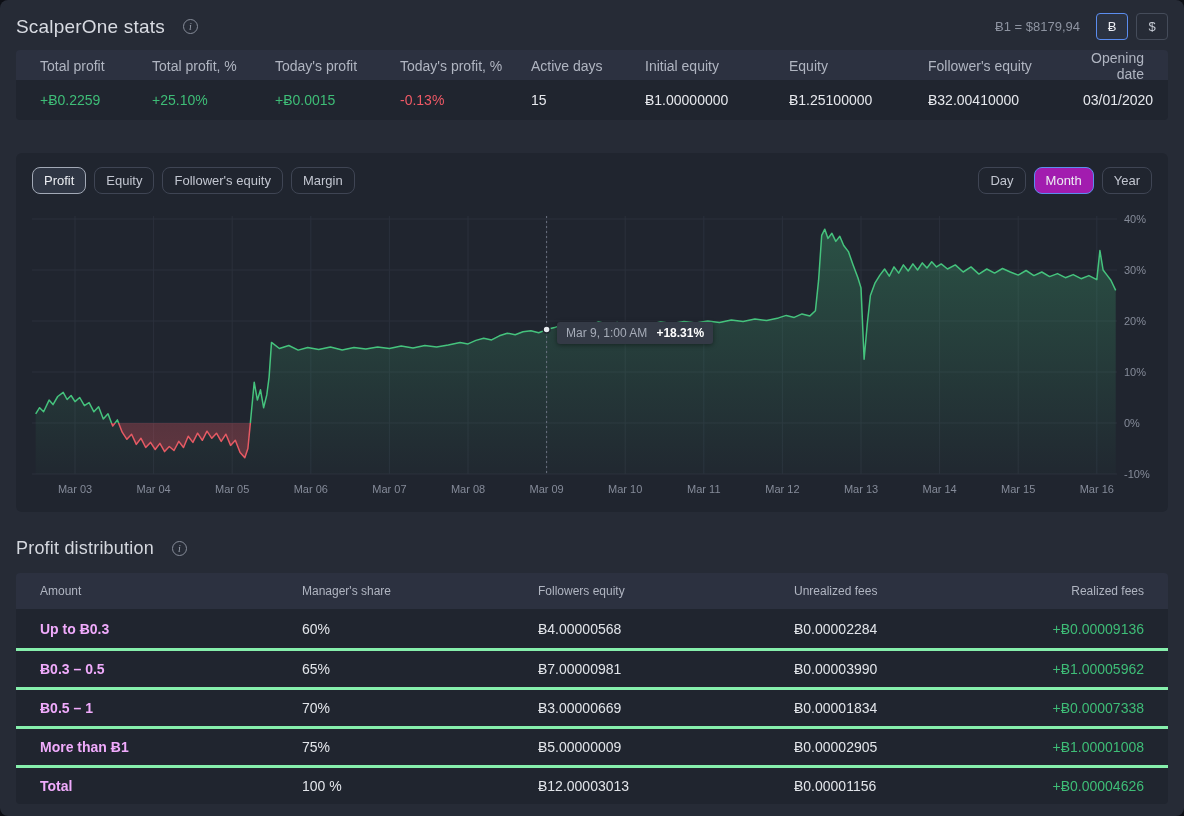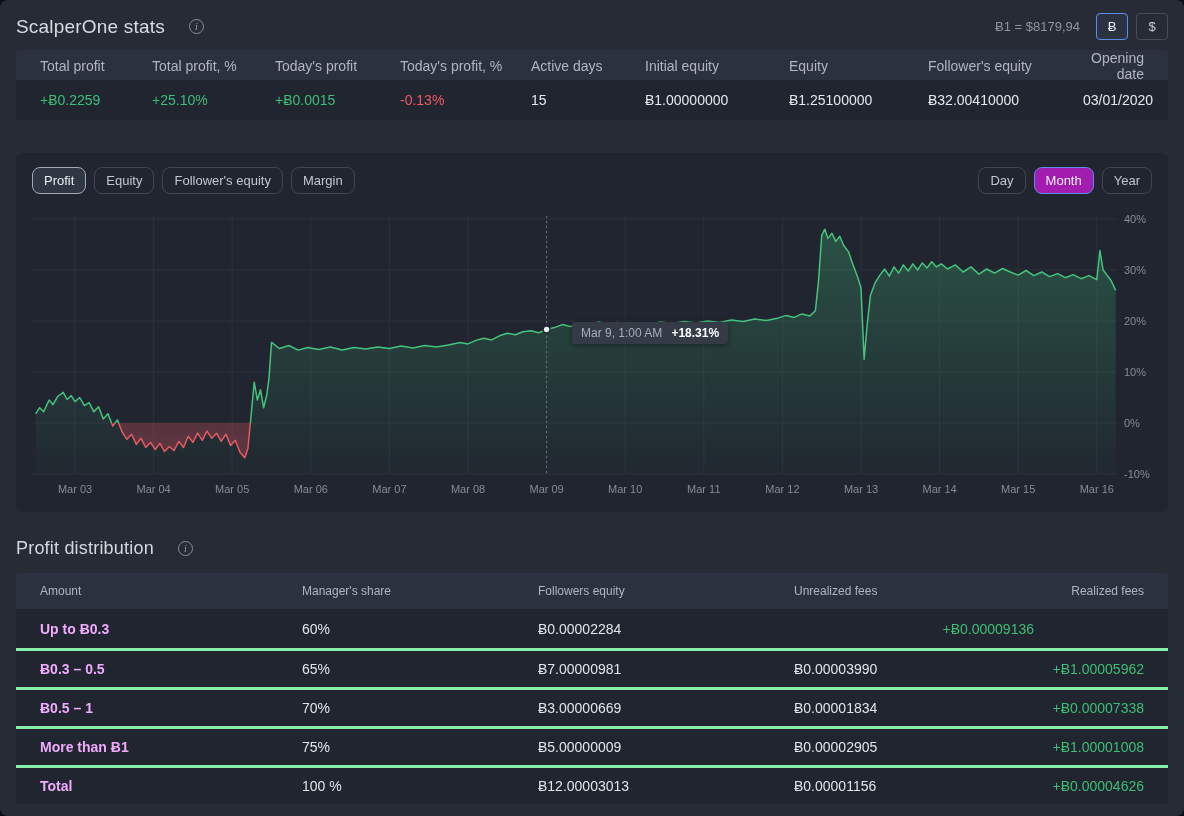--- a/index.html
+++ b/index.html
@@ -11,21 +11,21 @@
     -webkit-font-smoothing:antialiased;
   }
   .app {
     position:absolute; inset:0;
     background:#262b36; color:#dadde3;
     border-radius:8px; overflow:hidden;
   }
 
   
   .topbar { display:flex; justify-content:space-between; align-items:center; padding:13px 16px 10px; }
-  .title-row { display:flex; align-items:center; gap:24px; }
+  .title-row { display:flex; align-items:center; gap:18px; }
   h1 { margin:0; font-size:19px; font-weight:500; color:#d8dbe2; letter-spacing:.2px; }
   h2 { margin:0; font-size:18px; font-weight:500; color:#d4d7de; letter-spacing:.2px; }
   .info-icon {
     width:15px; height:15px; border:1px solid #868c99; border-radius:50%;
     color:#9aa0ac; font-size:10px; line-height:1; font-style:italic;
     display:flex; align-items:center; justify-content:center;
     font-family:"Liberation Serif", serif; cursor:pointer; flex:0 0 auto;
   }
   .currency-area { display:flex; align-items:center; gap:8px; }
   .rate { color:#8d93a0; font-size:13px; margin-right:8px; }
@@ -59,21 +59,21 @@
     background:transparent; color:#c2c6d0; font-size:13px; cursor:pointer;
     font-family:"Liberation Sans", sans-serif;
   }
   .tab.active-light { background:#2f3644; border-color:#a2a9b6; color:#eceef2; }
   .tab.active-blue  { background:#a21caf; border-color:#5b8def; color:#eceef2; }
 
   .chart-wrap { position:relative; margin-top:10px; }
   .chart-wrap svg { display:block; width:1120px; height:300px; }
   svg text { font-family:"Liberation Sans", sans-serif; font-size:11px; fill:#858b99; }
   .tooltip {
-    position:absolute; left:540px; top:118px;
+    position:absolute; left:525px; top:118px;
     display:flex; align-items:center; gap:9px;
     background:#343a46; border-radius:3px; padding:4px 9px;
     font-size:12px; box-shadow:0 1px 5px rgba(0,0,0,.45); white-space:nowrap;
   }
   .tt-label { color:#a6acb8; }
   .tt-value { color:#ffffff; font-weight:700; }
 
   
   .dist { margin-top:26px; }
   .dist .title-row { padding:0 16px 14px; }
@@ -228,20 +228,21 @@
           <span>Amount</span>
           <span>Manager's share</span>
           <span>Followers equity</span>
           <span>Unrealized fees</span>
           <span>Realized fees</span>
         </div>
       <div id="dist-rows">
           <div class="dist-row">
             <span class="amount">Up to Ƀ0.3</span>
             <span>60%</span>
+            <span>Ƀ4.00000568</span>
             <span>Ƀ0.00002284</span>
             <span class="green">+Ƀ0.00009136</span>
           </div>
           <div class="dist-row">
             <span class="amount">Ƀ0.3 – 0.5</span>
             <span>65%</span>
             <span>Ƀ7.00000981</span>
             <span>Ƀ0.00003990</span>
             <span class="green">+Ƀ1.00005962</span>
           </div>

